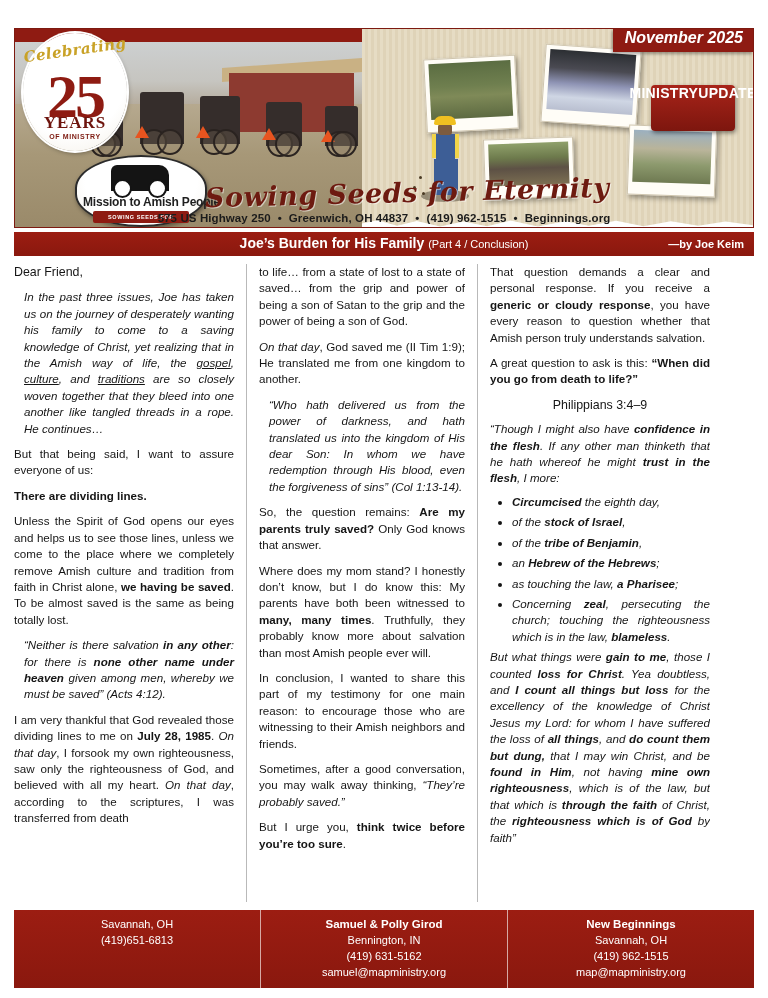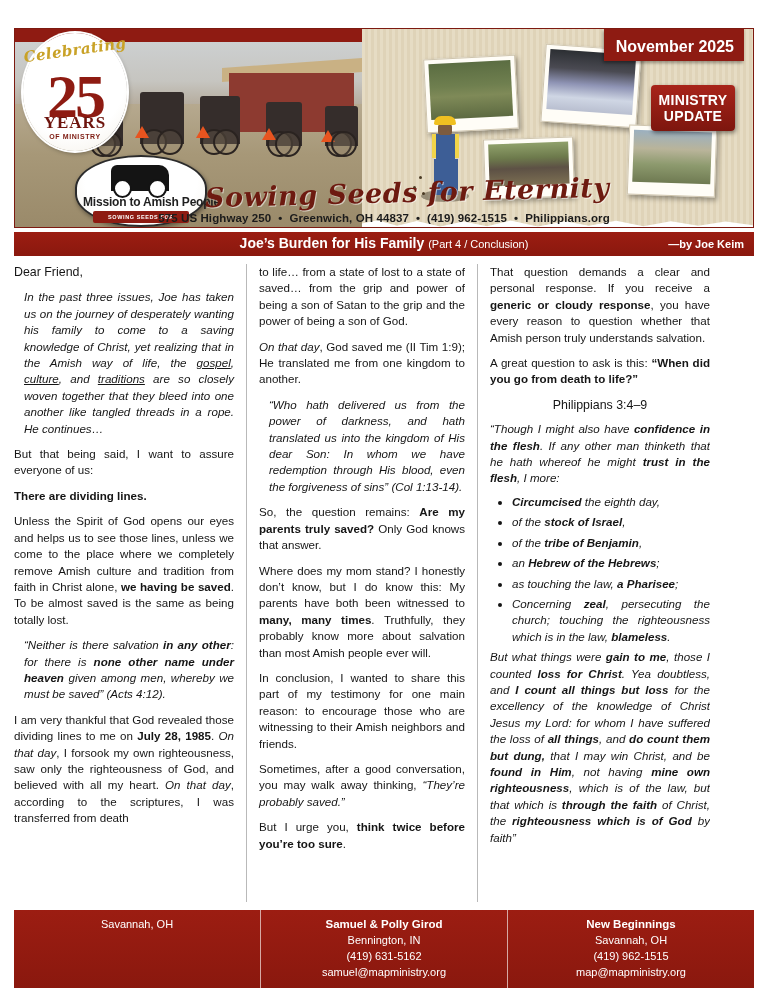--- a/index.html
+++ b/index.html
@@ -171,37 +171,38 @@
     font-style: italic; font-weight: bold;
     font-size: 27px; color: #6d1a10;
     letter-spacing: .5px;
     text-shadow: 1px 1px 0 rgba(255,255,255,.55);
     transform: rotate(-1.5deg);
     white-space: nowrap;
   }
 
   
   .date-flag {
-    position: absolute; right: 9px; top: 0;
+    position: absolute; right: 0; top: 0;
     background: #8e1b12;
     color: #ffffff;
     font-weight: bold; font-size: 16px;
-    padding: 9px 10px 5px 12px;
+    padding: 0 10px 5px 12px;
     box-shadow: -1px 2px 3px rgba(0,0,0,.35);
     white-space: nowrap;
+    font-style: italic;
   }
   
   .mu-badge {
     position:absolute; right: 18px; top: 56px;
     width: 84px; height: 46px;
     background: linear-gradient(#a8241a, #7d160e);
     border-radius: 4px;
     box-shadow: 1px 2px 4px rgba(0,0,0,.45);
     color:#fff; text-align:center;
-    display:flex; flex-direction:column; justify-content:center;
+    display:flex; flex-direction:row; justify-content:center;
   }
   .mu-badge span {
     display:block; font-weight:bold; font-size:14px; line-height:16px;
     letter-spacing:.3px;
   }
 
   
   .addr {
     position:absolute; left: 14px; top: 212px; width: 740px;
     text-align:center;
@@ -353,21 +354,21 @@
 
     <div class="date-flag">November 2025</div>
 
     <div class="mu-badge">
       <span>MINISTRY</span>
       <span>UPDATE</span>
     </div>
   </div>
 
   <div class="addr">
-    <span>575 US Highway 250</span><span class="dot">•</span><span>Greenwich, OH  44837</span><span class="dot">•</span><span>(419) 962-1515</span><span class="dot">•</span><span>Philippians.org</span>
+    <span>575 US Highway 250</span><span class="dot">•</span><span>Greenwich, OH  44837</span><span class="dot">•</span><span>(419) 962-1515</span><span class="dot">•</span><span>Beginnings.org</span>
   </div>
 
   <div class="titlebar">
     <div class="t-main">
       <span>Joe’s Burden for His Family</span>
       <span class="part">(Part 4 / Conclusion)</span>
     </div>
     <div class="t-by">—by Joe  Keim</div>
   </div>
 
@@ -425,20 +426,21 @@
         <li><span>Concerning </span><b>zeal</b><span>, persecuting the church; touching the righteousness which is in the law, </span><b>blameless</b><span>.</span></li>
       </ul>
 
       <p class="blockquote-full"><span>But what things were </span><b>gain to me</b><span>, those I counted </span><b>loss for Christ</b><span>. Yea doubtless, and </span><b>I count all things but loss</b><span> for the excellency of the knowledge of Christ Jesus my Lord: for whom I have suffered the loss of </span><b>all things</b><span>, and </span><b>do count them but dung,</b><span> that I may win Christ, and be </span><b>found in Him</b><span>, not having </span><b>mine own righteousness</b><span>, which is of the law, but that which is </span><b>through the faith</b><span> of Christ, the </span><b>righteousness which is of God</b><span> by faith”</span></p>
     </div>
   </div>
 
   <div class="footer">
     <div class="fcell">
       <div class="fline">Savannah, OH</div>
+      <div class="fline">(419)651-6813</div>
     </div>
     <div class="fcell">
       <div class="fname">Samuel &amp; Polly Girod</div>
       <div class="fline">Bennington, IN</div>
       <div class="fline">(419) 631-5162</div>
       <div class="fline">samuel@mapministry.org</div>
     </div>
     <div class="fcell">
       <div class="fname">New Beginnings</div>
       <div class="fline">Savannah, OH</div>

